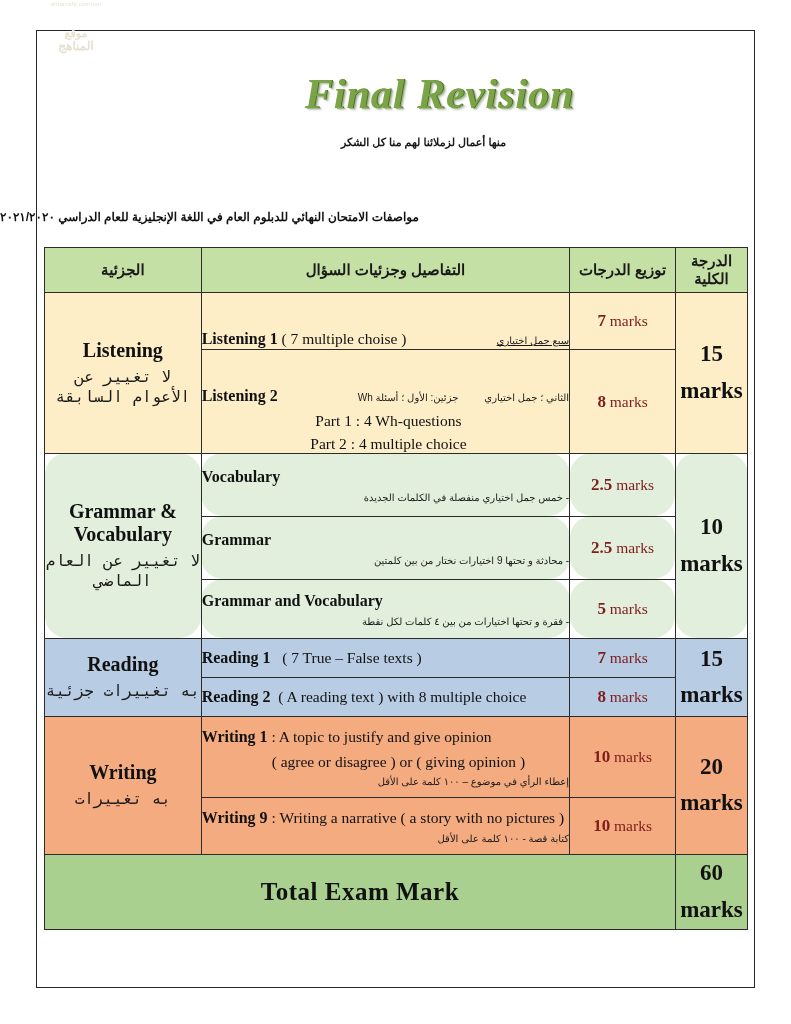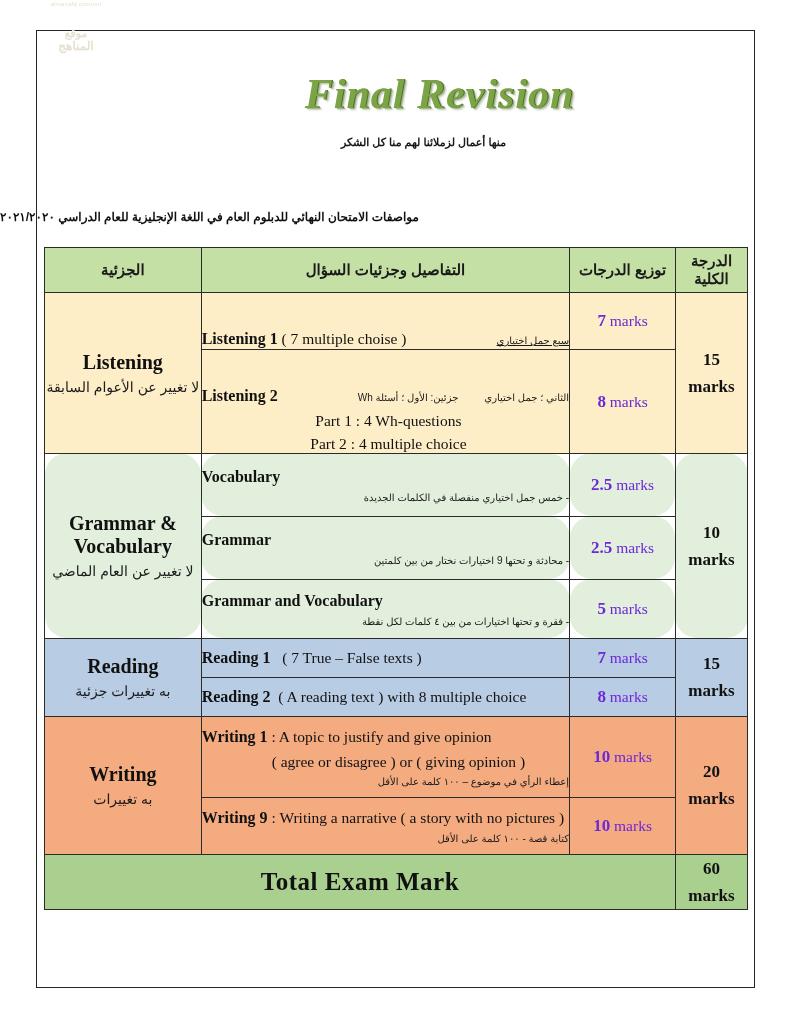--- a/index.html
+++ b/index.html
@@ -159,22 +159,22 @@
   }
   .sec-name {
     font-family: "Liberation Serif", serif;
     font-weight: bold;
     font-size: 20px;
     color: #111;
     line-height: 1.15;
   }
   .sec-note {
     direction: rtl;
-    font-family: Liberation Sans, sans-serif;
-    font-size: 14px;
+    font-family: Liberation Mono, monospace;
+    font-size: 16px;
     color: #1a1a1a;
     margin-top: 5px;
   }
 
   
   .det-cell { padding: 5px 10px 6px 10px; }
   .det-line {
     font-family: "Liberation Serif", serif;
     font-size: 15.5px;
     color: #111;
@@ -225,29 +225,29 @@
     font-family: "Liberation Serif", serif;
     font-size: 15.5px;
     color: #111;
   }
 
   
   .mark-cell {
     text-align: center;
     font-family: "Liberation Serif", serif;
     font-size: 15.5px;
-    color: #6d28d9;
+    color: #7f1d1d;
     white-space: nowrap;
     margin-top: 36px;
   }
   .mark-cell b { font-size: 17px; font-weight: bold; }
   .total-cell {
     text-align: center;
     font-family: "Liberation Serif", serif;
-    font-size: 17px;
+    font-size: 23px;
     font-weight: bold;
     color: #111;
     line-height: 1.6;
   }
   .total-row-label {
     text-align: center;
     font-family: "Liberation Serif", serif;
     font-size: 25px;
     font-weight: bold;
     color: #111;

